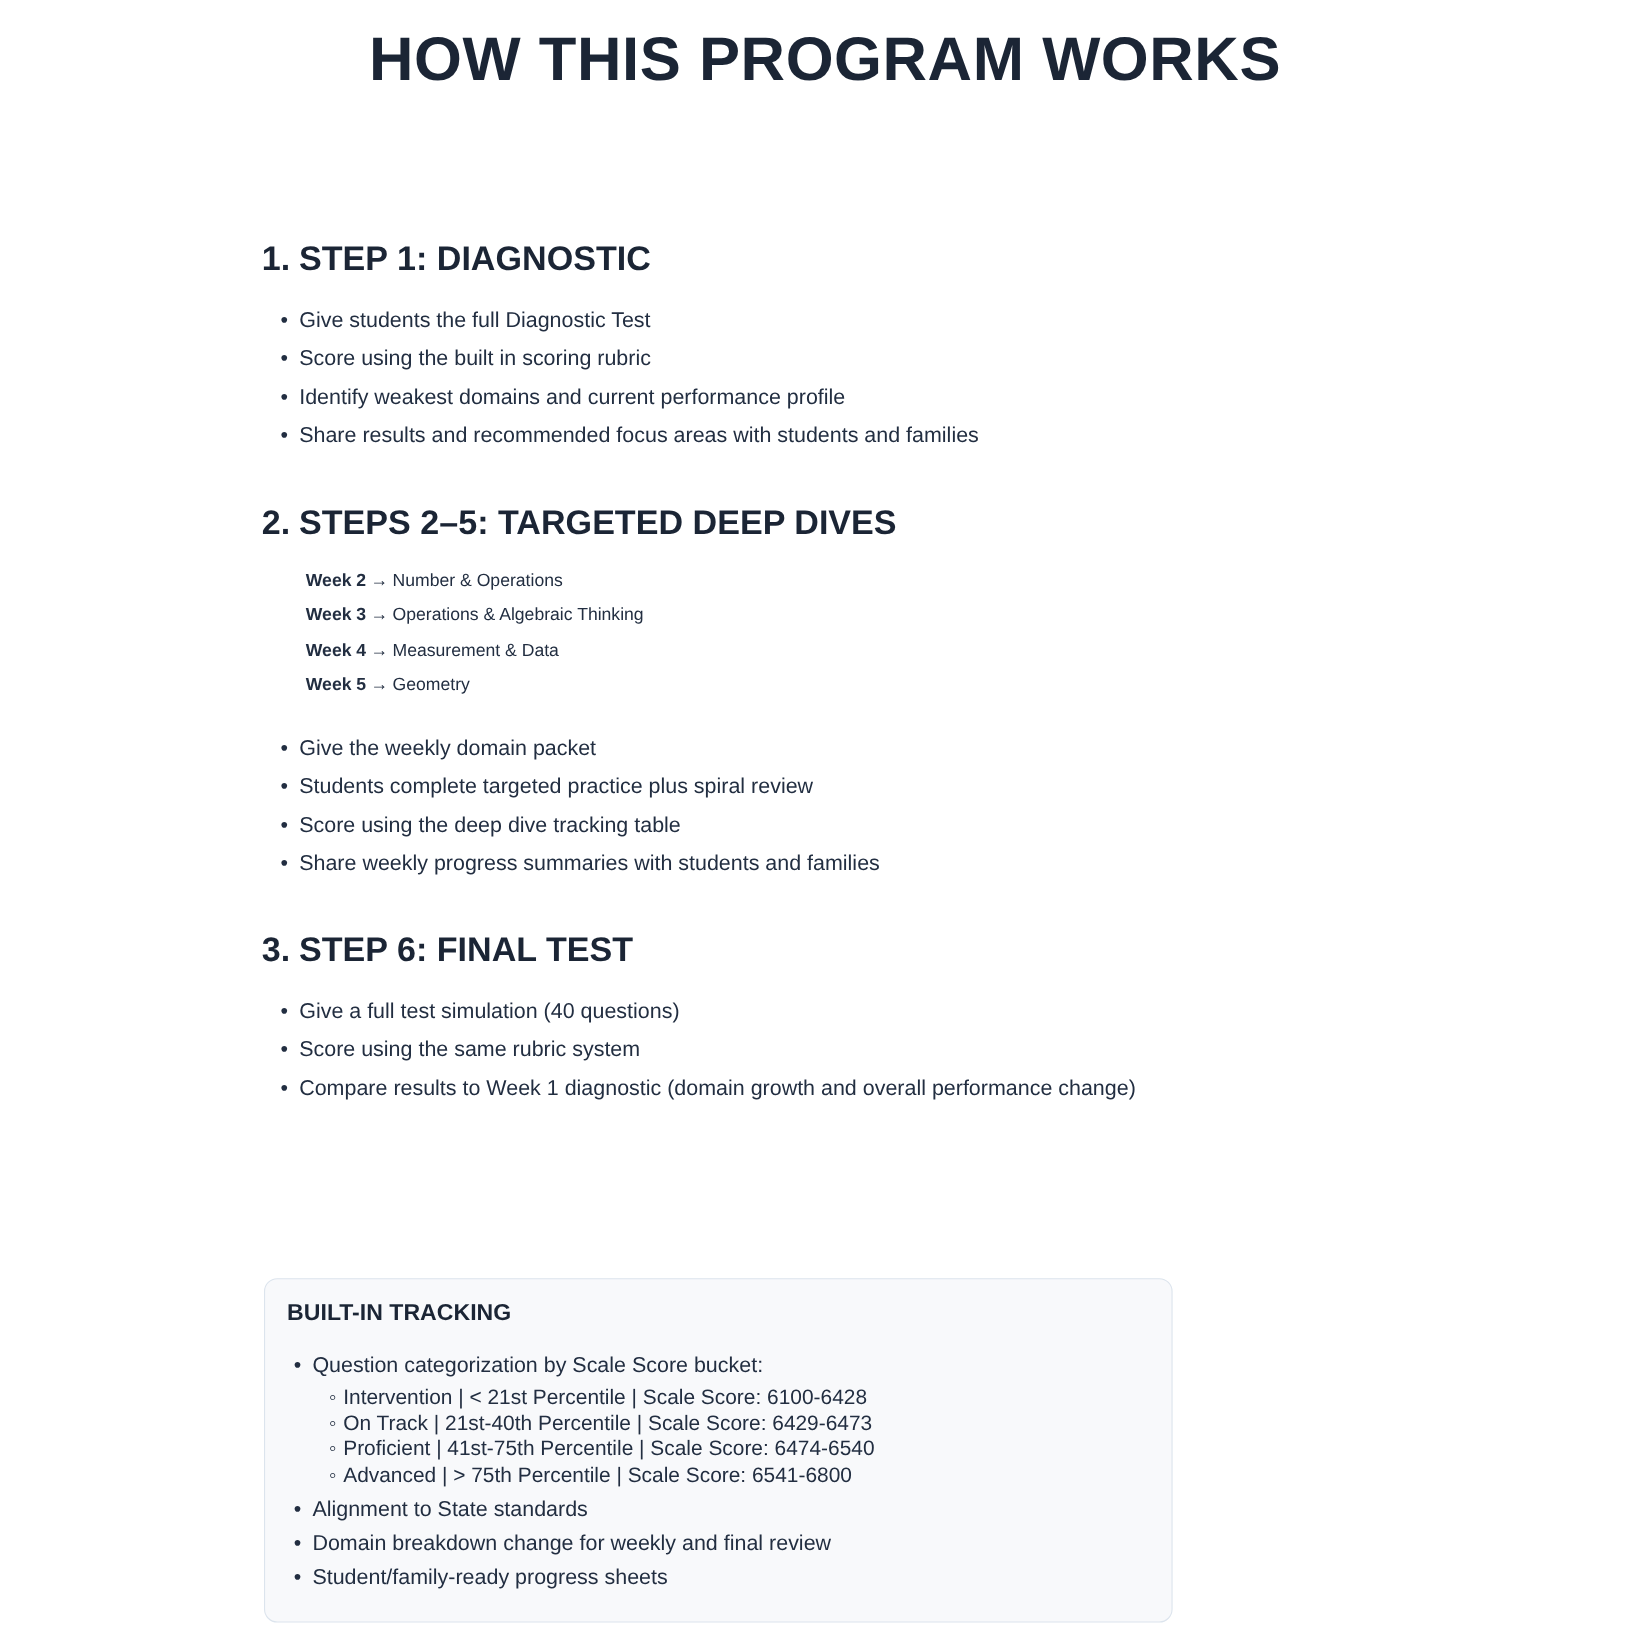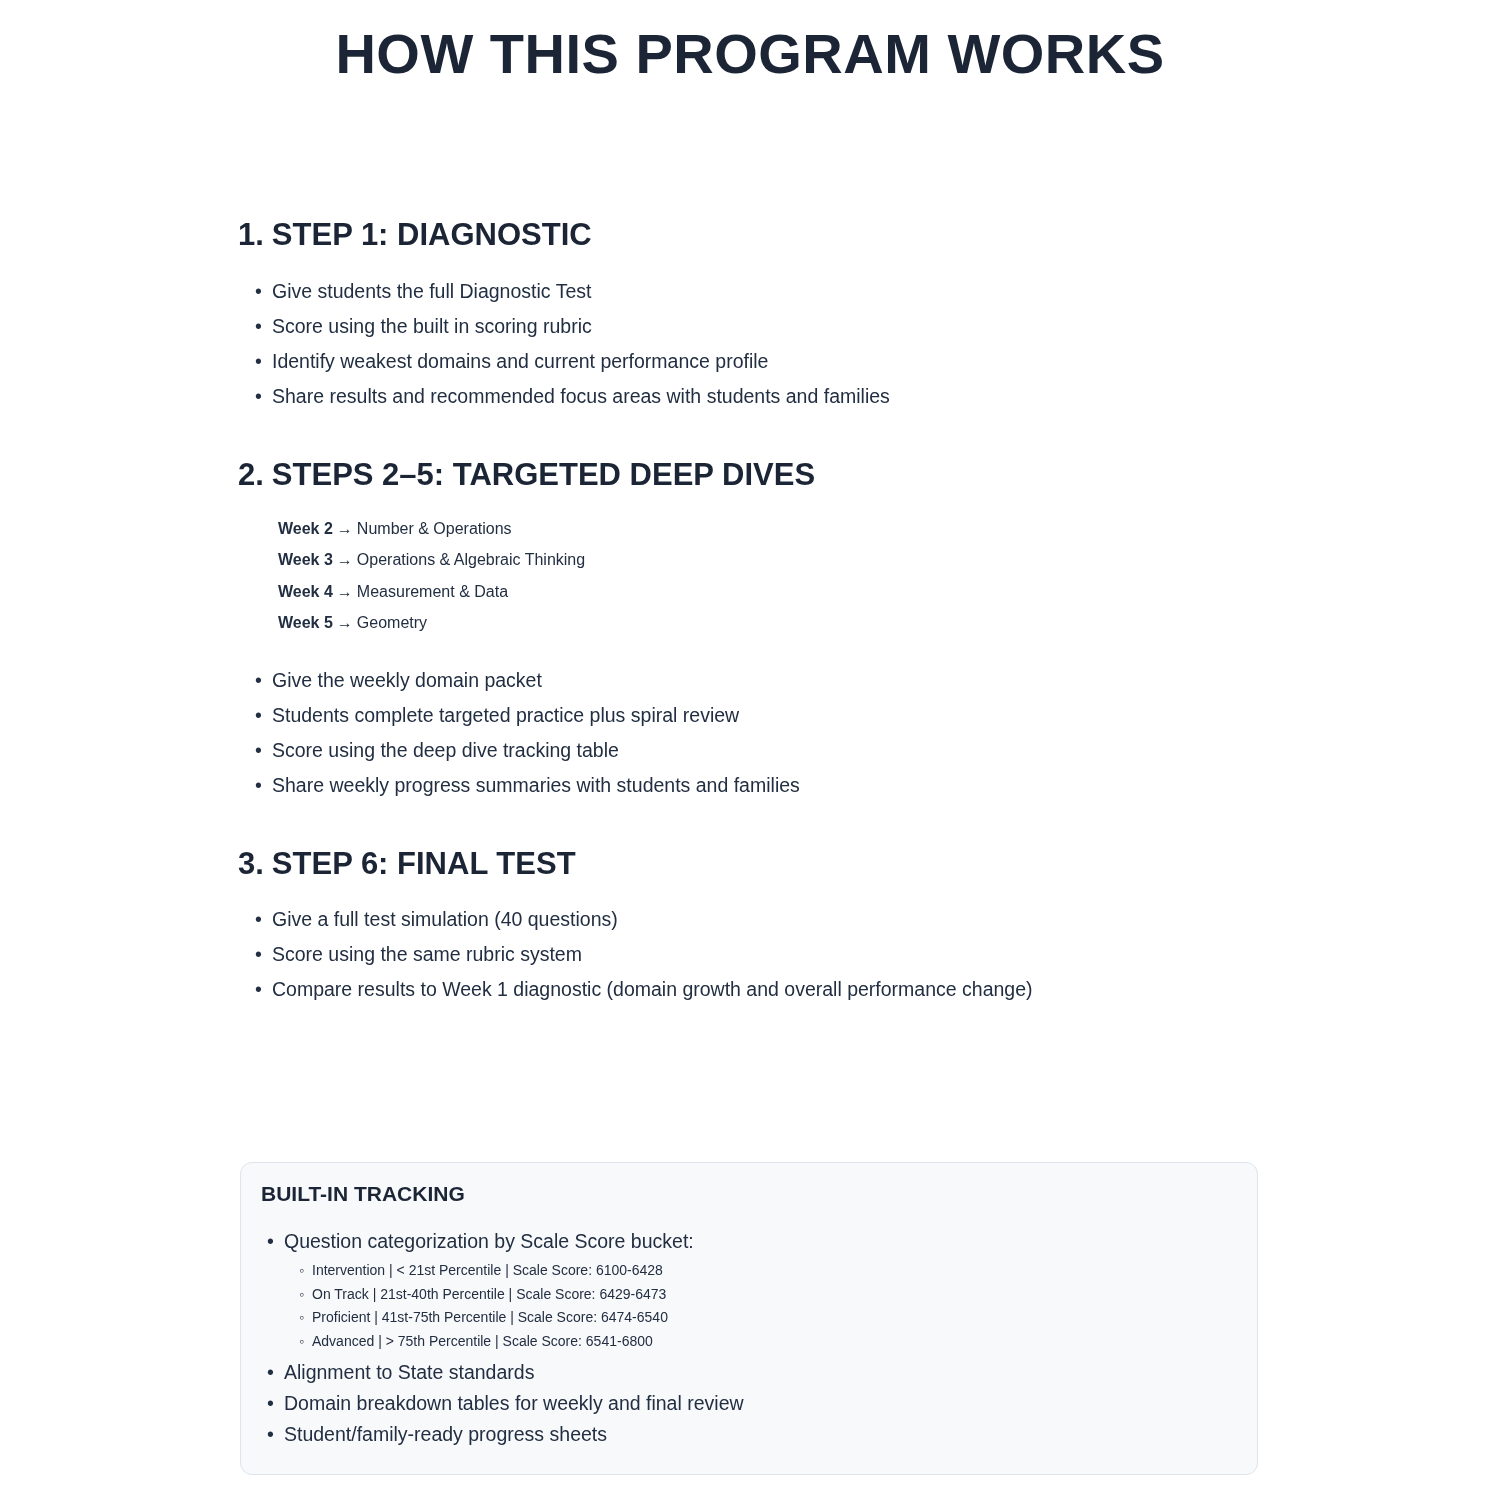--- a/index.html
+++ b/index.html
@@ -44,38 +44,38 @@
   }
   .marker { display: inline-block; width: 17px; color: #222e41; }
 
   .weeks { margin: 0 0 24px 40px; }
   .week-line { font-size: 16px; line-height: 31.5px; }
   .week-label { font-weight: bold; }
   .week-arrow { padding: 0 4px; }
 
   .tracking-box {
     margin: 155px 0 0 2px;
-    width: 1018px;
+    width: 826px;
     background: #f8f9fb;
     border: 1px solid #dce4ed;
     border-radius: 12px;
     padding: 18px 24px 24px 20px;
   }
   .tracking-title {
     margin: 0 0 20px 0;
     font-size: 21px;
     line-height: 1.2;
     font-weight: bold;
     color: #1b2535;
   }
   .tracking-box ul.bullets { padding-left: 6px; }
   .tracking-box ul.bullets > li { line-height: 31px; }
   ul.sub-bullets { list-style: none; margin: 2px 0 4px 0; padding: 0 0 0 32px; }
   ul.sub-bullets > li {
-    font-size: 14px;
+    font-size: 19px;
     line-height: 23.5px;
     color: #222e41;
   }
   .sub-marker { display: inline-block; width: 13px; }
 
   .footer {
     margin-top: 62px;
     text-align: center;
     font-size: 15px;
     color: #33404f;
@@ -148,21 +148,21 @@
         <li>
           <span class="marker">•</span><span>Question categorization by Scale Score bucket:</span>
           <ul class="sub-bullets">
             <li><span class="sub-marker">◦</span><span>Intervention | &lt; 21st Percentile | Scale Score: 6100-6428</span></li>
             <li><span class="sub-marker">◦</span><span>On Track | 21st-40th Percentile | Scale Score: 6429-6473</span></li>
             <li><span class="sub-marker">◦</span><span>Proficient | 41st-75th Percentile | Scale Score: 6474-6540</span></li>
             <li><span class="sub-marker">◦</span><span>Advanced | &gt; 75th Percentile | Scale Score: 6541-6800</span></li>
           </ul>
         </li>
         <li><span class="marker">•</span><span>Alignment to State standards</span></li>
-        <li><span class="marker">•</span><span>Domain breakdown tables for weekly and final review</span></li>
+        <li><span class="marker">•</span><span>Domain breakdown change for weekly and final review</span></li>
         <li><span class="marker">•</span><span>Student/family-ready progress sheets</span></li>
       </ul>
     </div>
 
   </div>
 
   <div class="footer">
     <span>Have students ready for more challenge?</span><a class="footer-link">Check out the Grade 5 Indiana ILEARN 6-week intensive program</a>
   </div>
 

